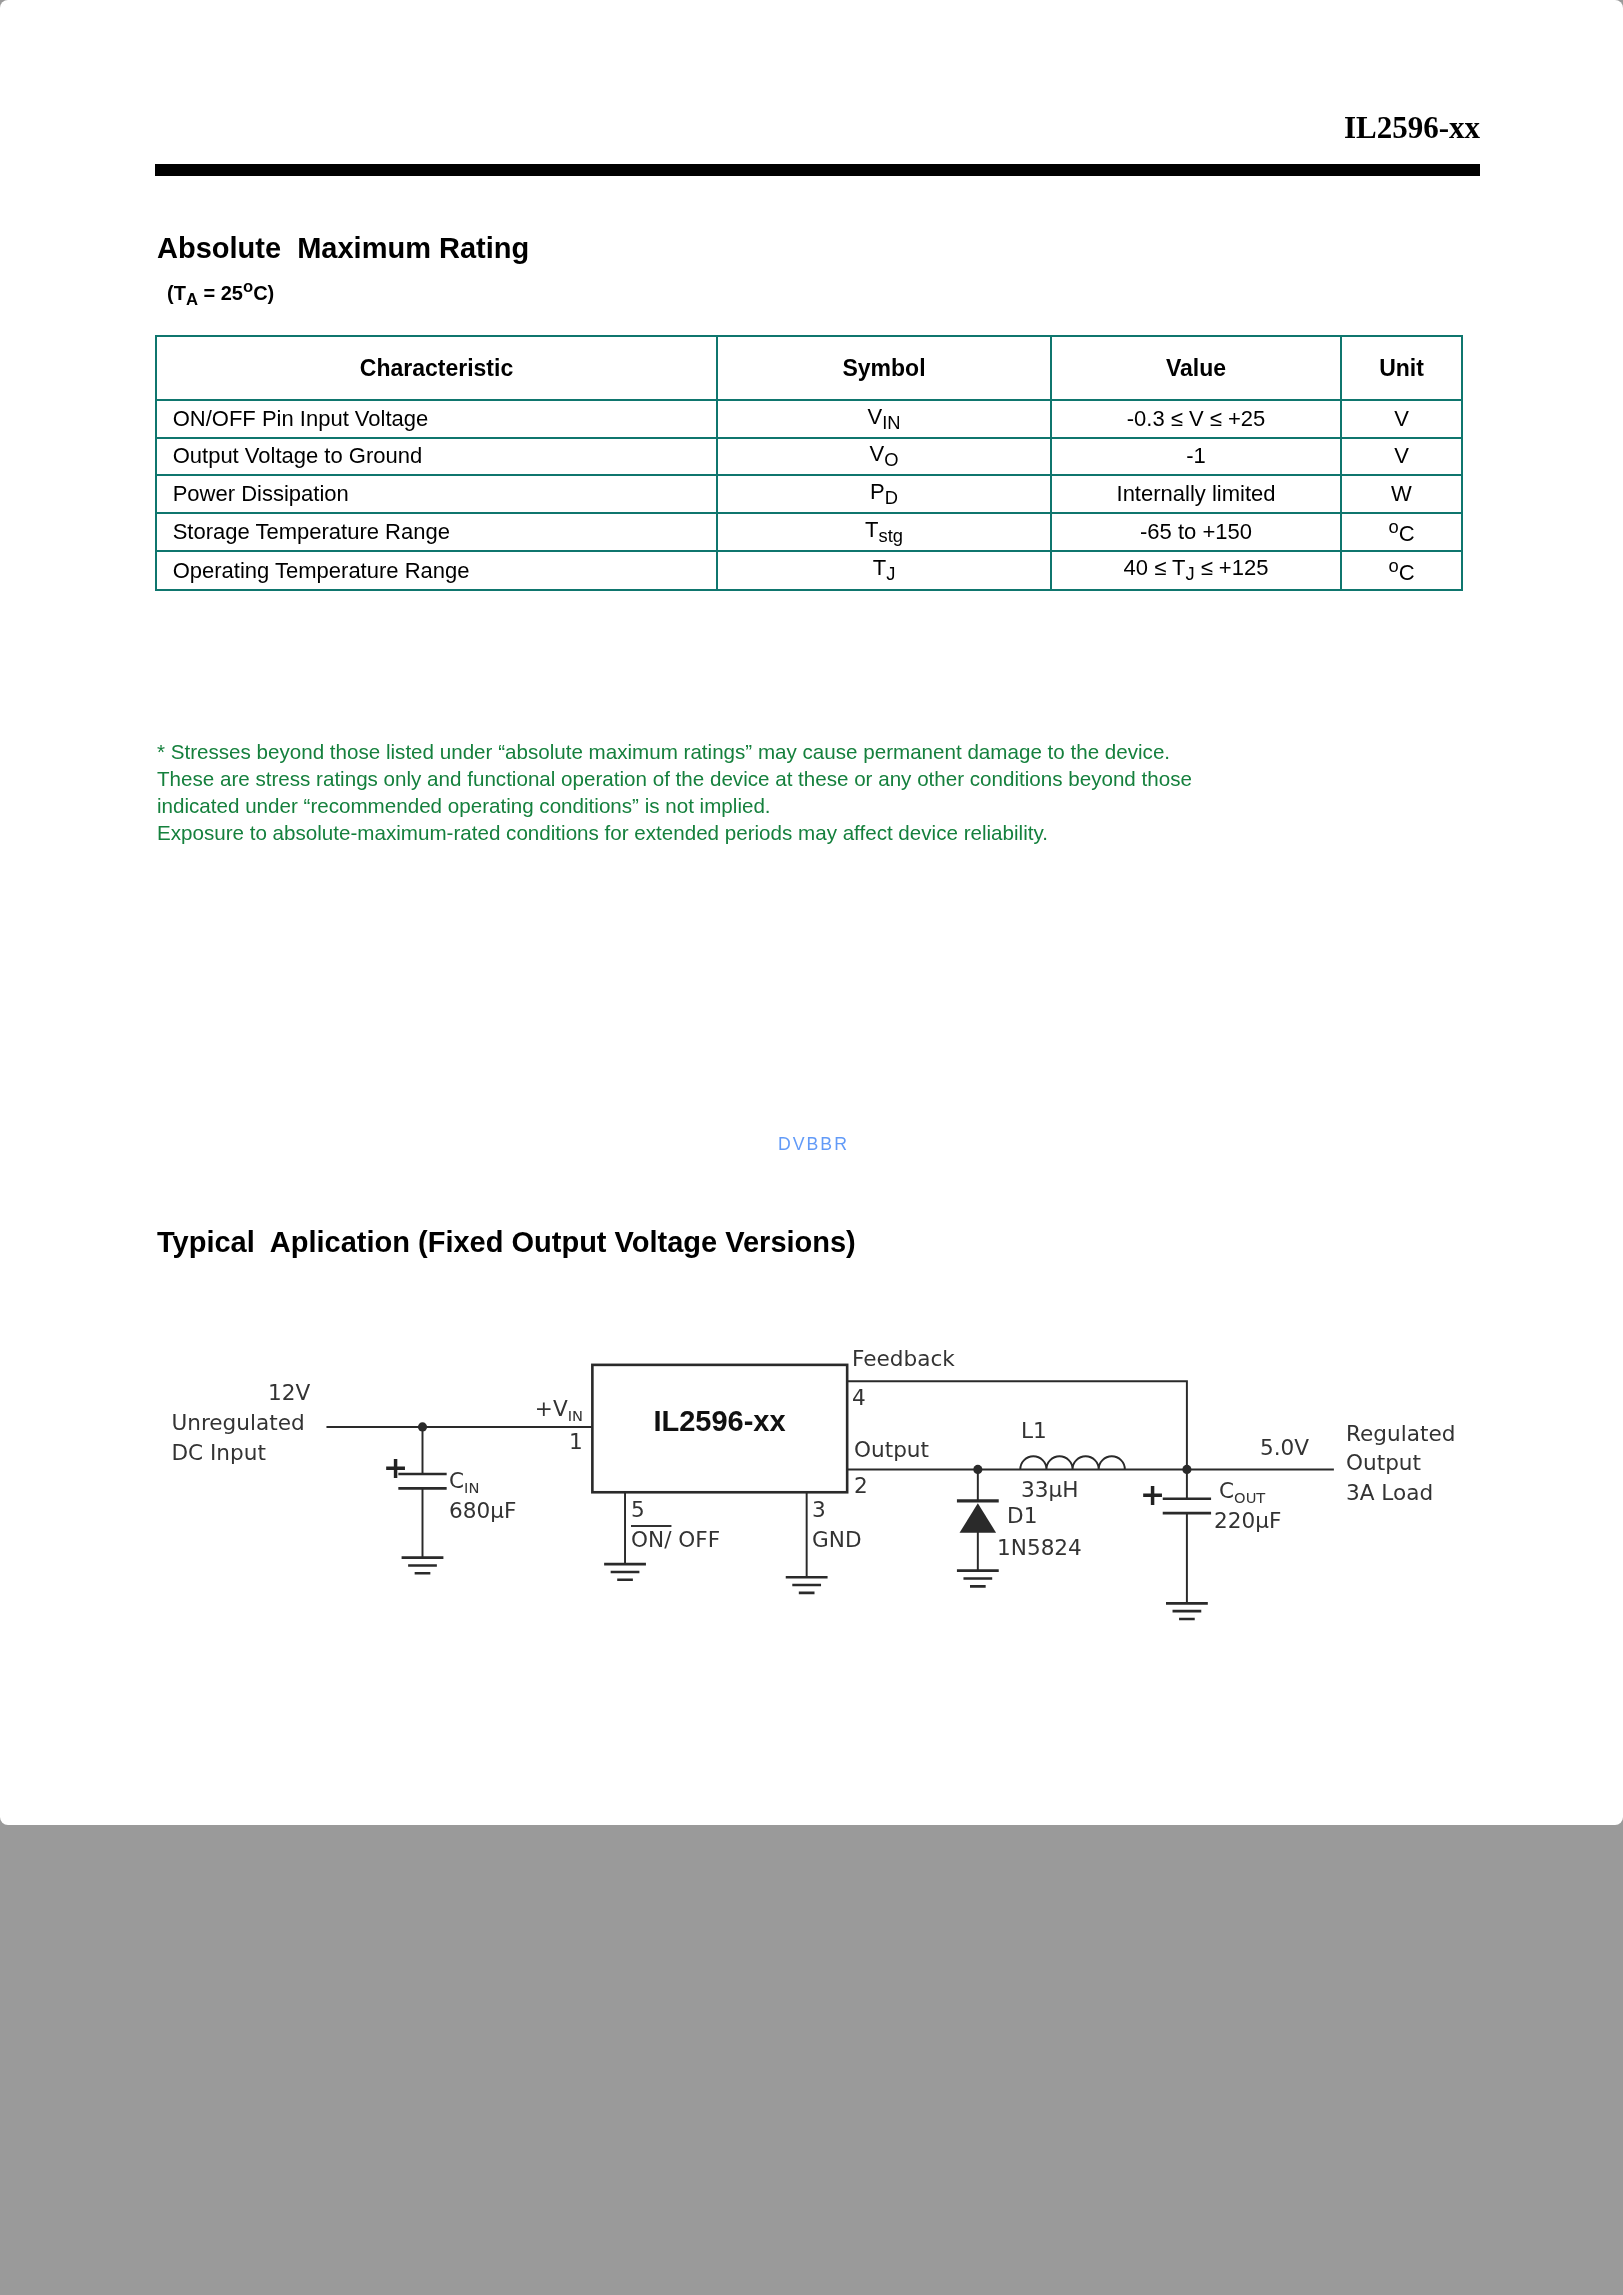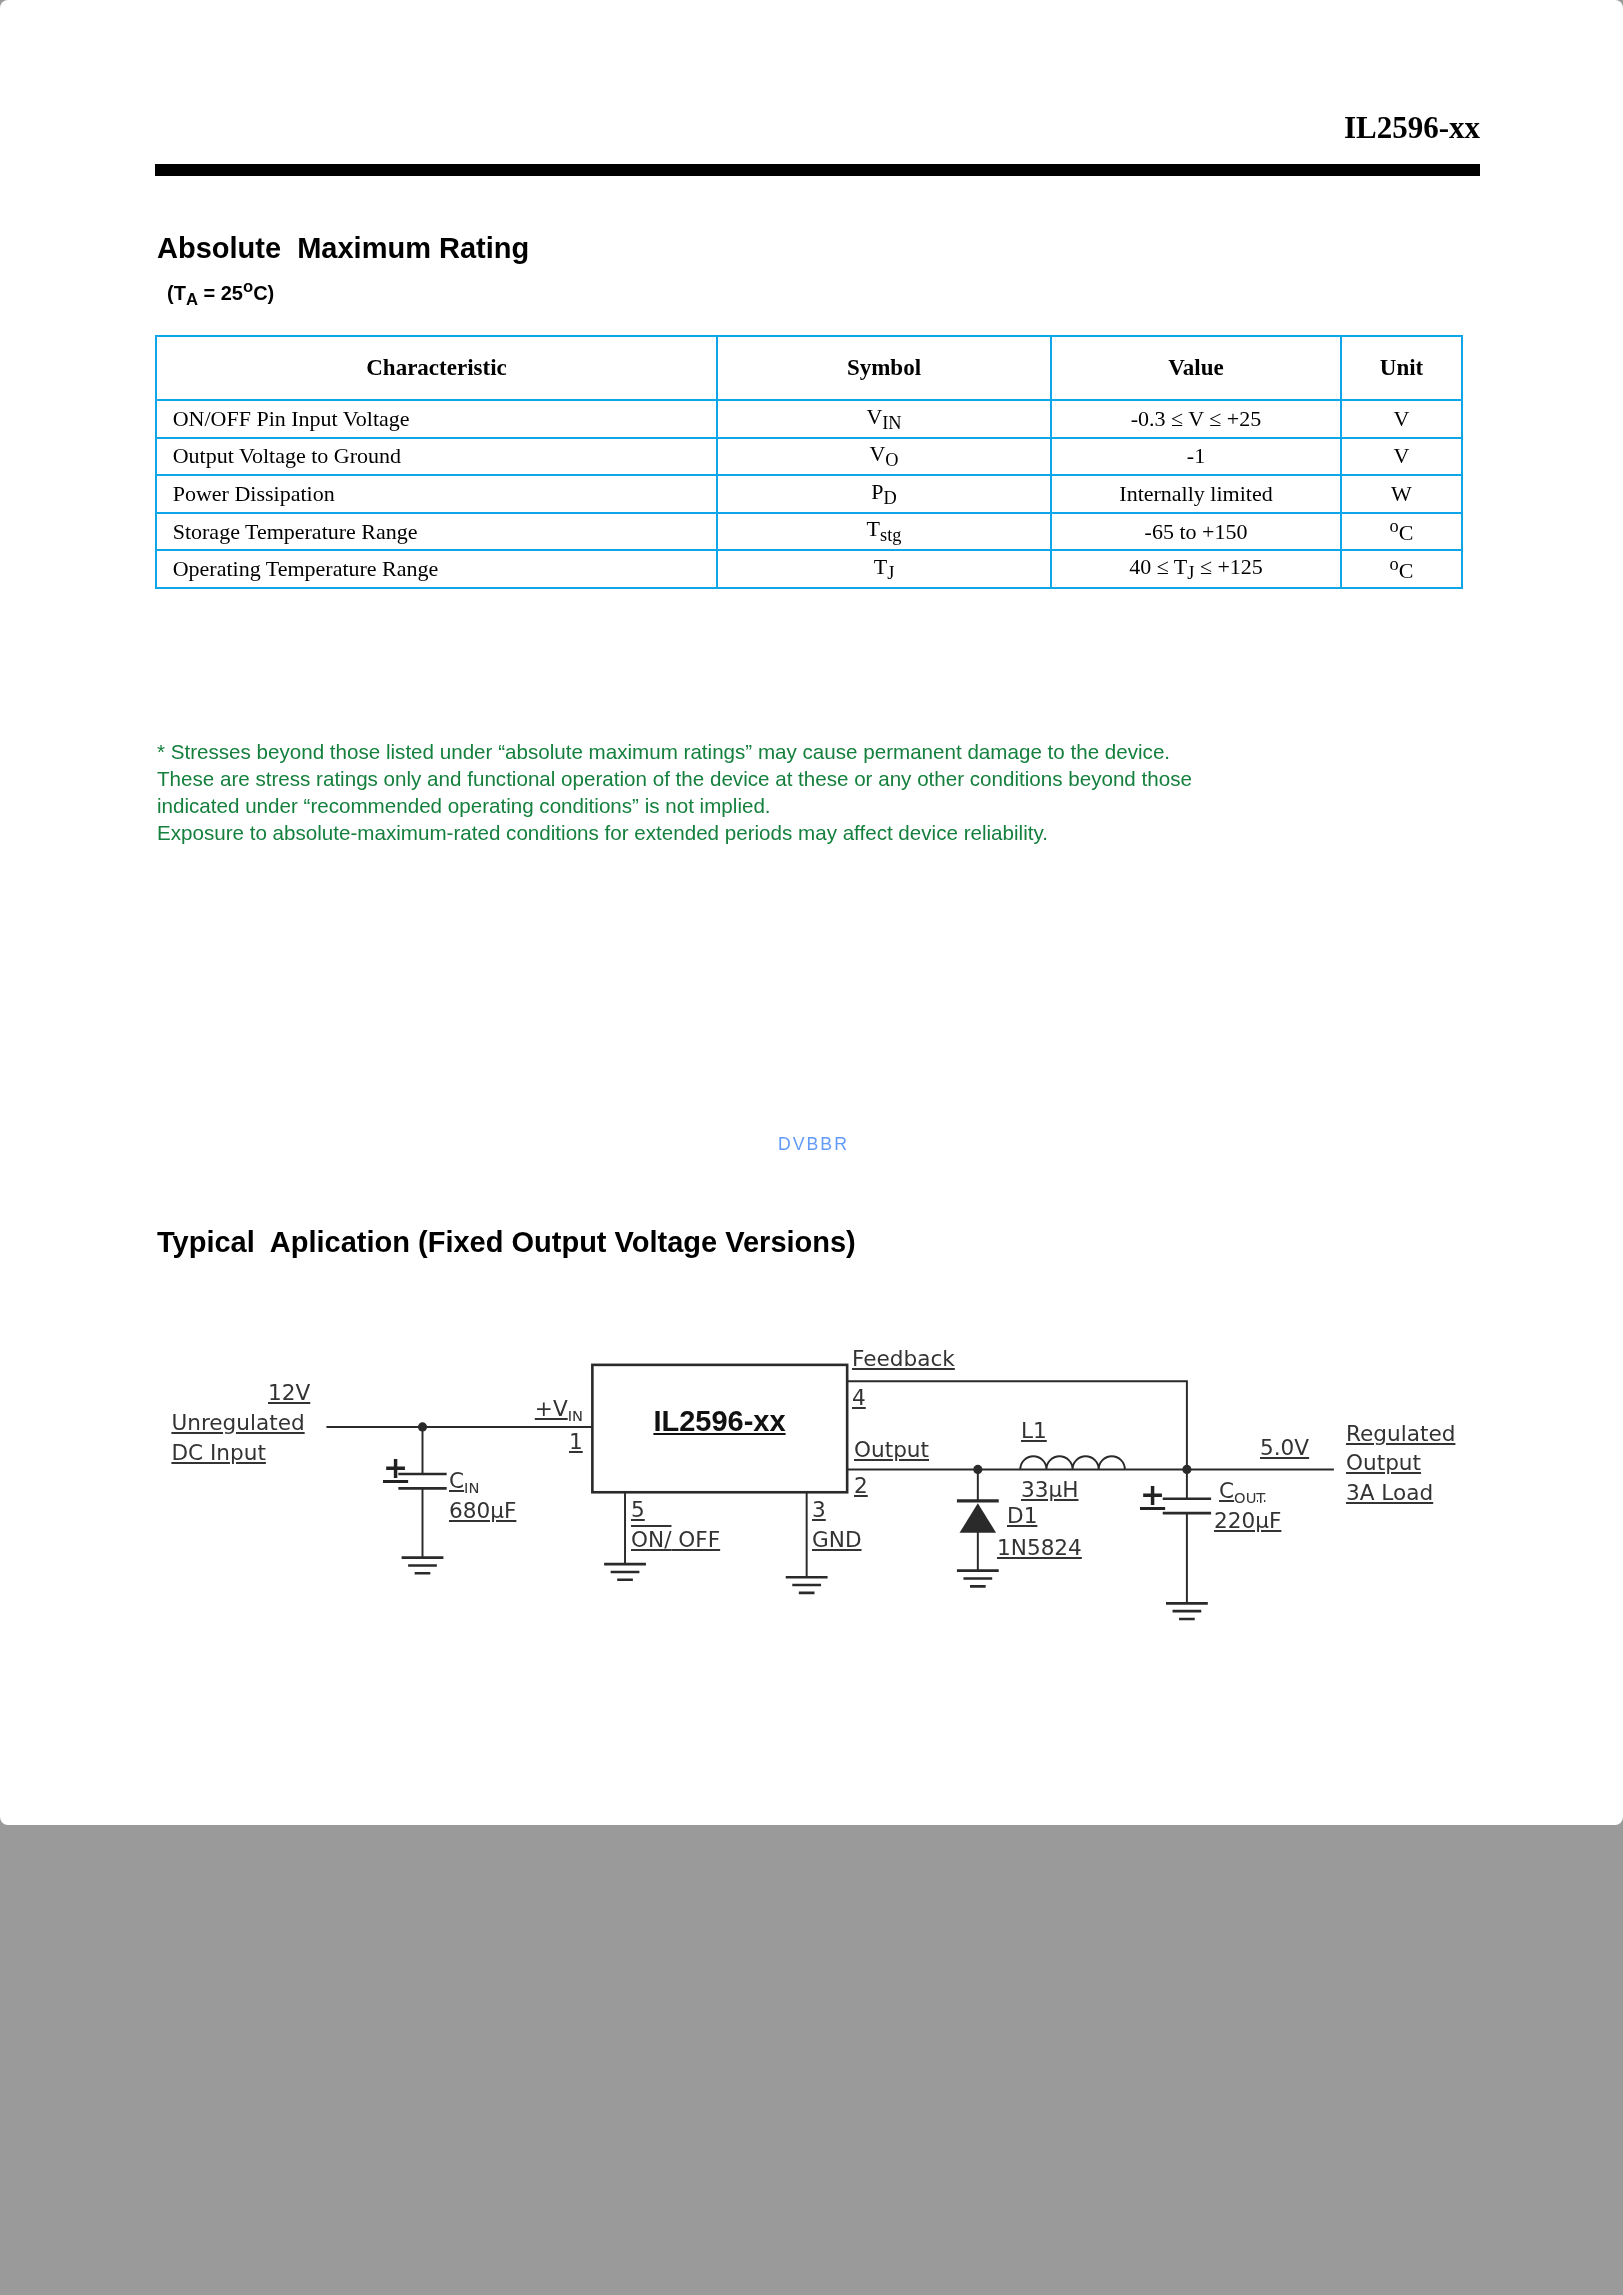--- a/index.html
+++ b/index.html
@@ -15,36 +15,36 @@
   .part-number{position:absolute;top:110px;right:143px;
         font-family:"Liberation Serif",serif;font-weight:bold;font-size:31px;}
 
   .section-title{position:absolute;font-weight:bold;font-size:29px;white-space:pre-wrap;}
   .abs-title{left:157px;top:232px;}
   .abs-cond{position:absolute;left:167px;top:277px;font-weight:bold;font-size:20px;}
   .typ-title{left:157px;top:1226px;}
 
   .amr-table{position:absolute;left:155px;top:335px;width:1306px;
         border-collapse:collapse;table-layout:fixed;font-size:22px;}
-  .amr-table th,.amr-table td{border:2px solid #0ea5e9;text-align:center;
-        vertical-align:middle;padding:2.6px 6.5px;font-family:Liberation Serif, serif;}
+  .amr-table th,.amr-table td{border:2px solid #0f766e;text-align:center;
+        vertical-align:middle;padding:2.6px 6.5px;}
   .amr-table th{height:64px;font-size:23px;}
   .amr-table td{height:35px;}
   .amr-table td.c0{text-align:left;padding-left:15.7px;}
 
   .footnote{position:absolute;left:157px;top:738px;width:1315px;
         font-size:20.6px;line-height:27px;white-space:pre-line;color:#15803d;}
 
   .watermark{position:absolute;left:758px;top:1134px;font-size:17.7px;
         color:#3b82f6;letter-spacing:2px;opacity:.8;filter:blur(0.4px);margin-left:20px;}
 
   .circuit{position:absolute;left:157px;top:1342px;width:1315px;height:294px;}
   .circuit-svg{position:absolute;left:0;top:0;}
   .clabel{position:absolute;font-family:"DejaVu Sans",sans-serif;font-size:21.6px;
-        color:#333;white-space:nowrap;line-height:1.1;text-decoration:underline;}
+        color:#333;white-space:nowrap;line-height:1.1;}
   .clabel sub{font-size:68%;}
   .ic-label{font-weight:bold;font-size:29px;color:#111;text-align:center;
         font-family:"Liberation Sans",sans-serif;}
   .ovl{text-decoration:overline;}
   .plus{font-size:30px;font-weight:bold;color:#222;}
   .center{}
   .ralign{text-align:right;}
 
   .logo{position:absolute;left:152px;top:2144px;width:419px;height:101px;}
   .logo-ik{font-family:"Liberation Serif",serif;font-weight:bold;font-size:92px;fill:#0a0a0a;}

